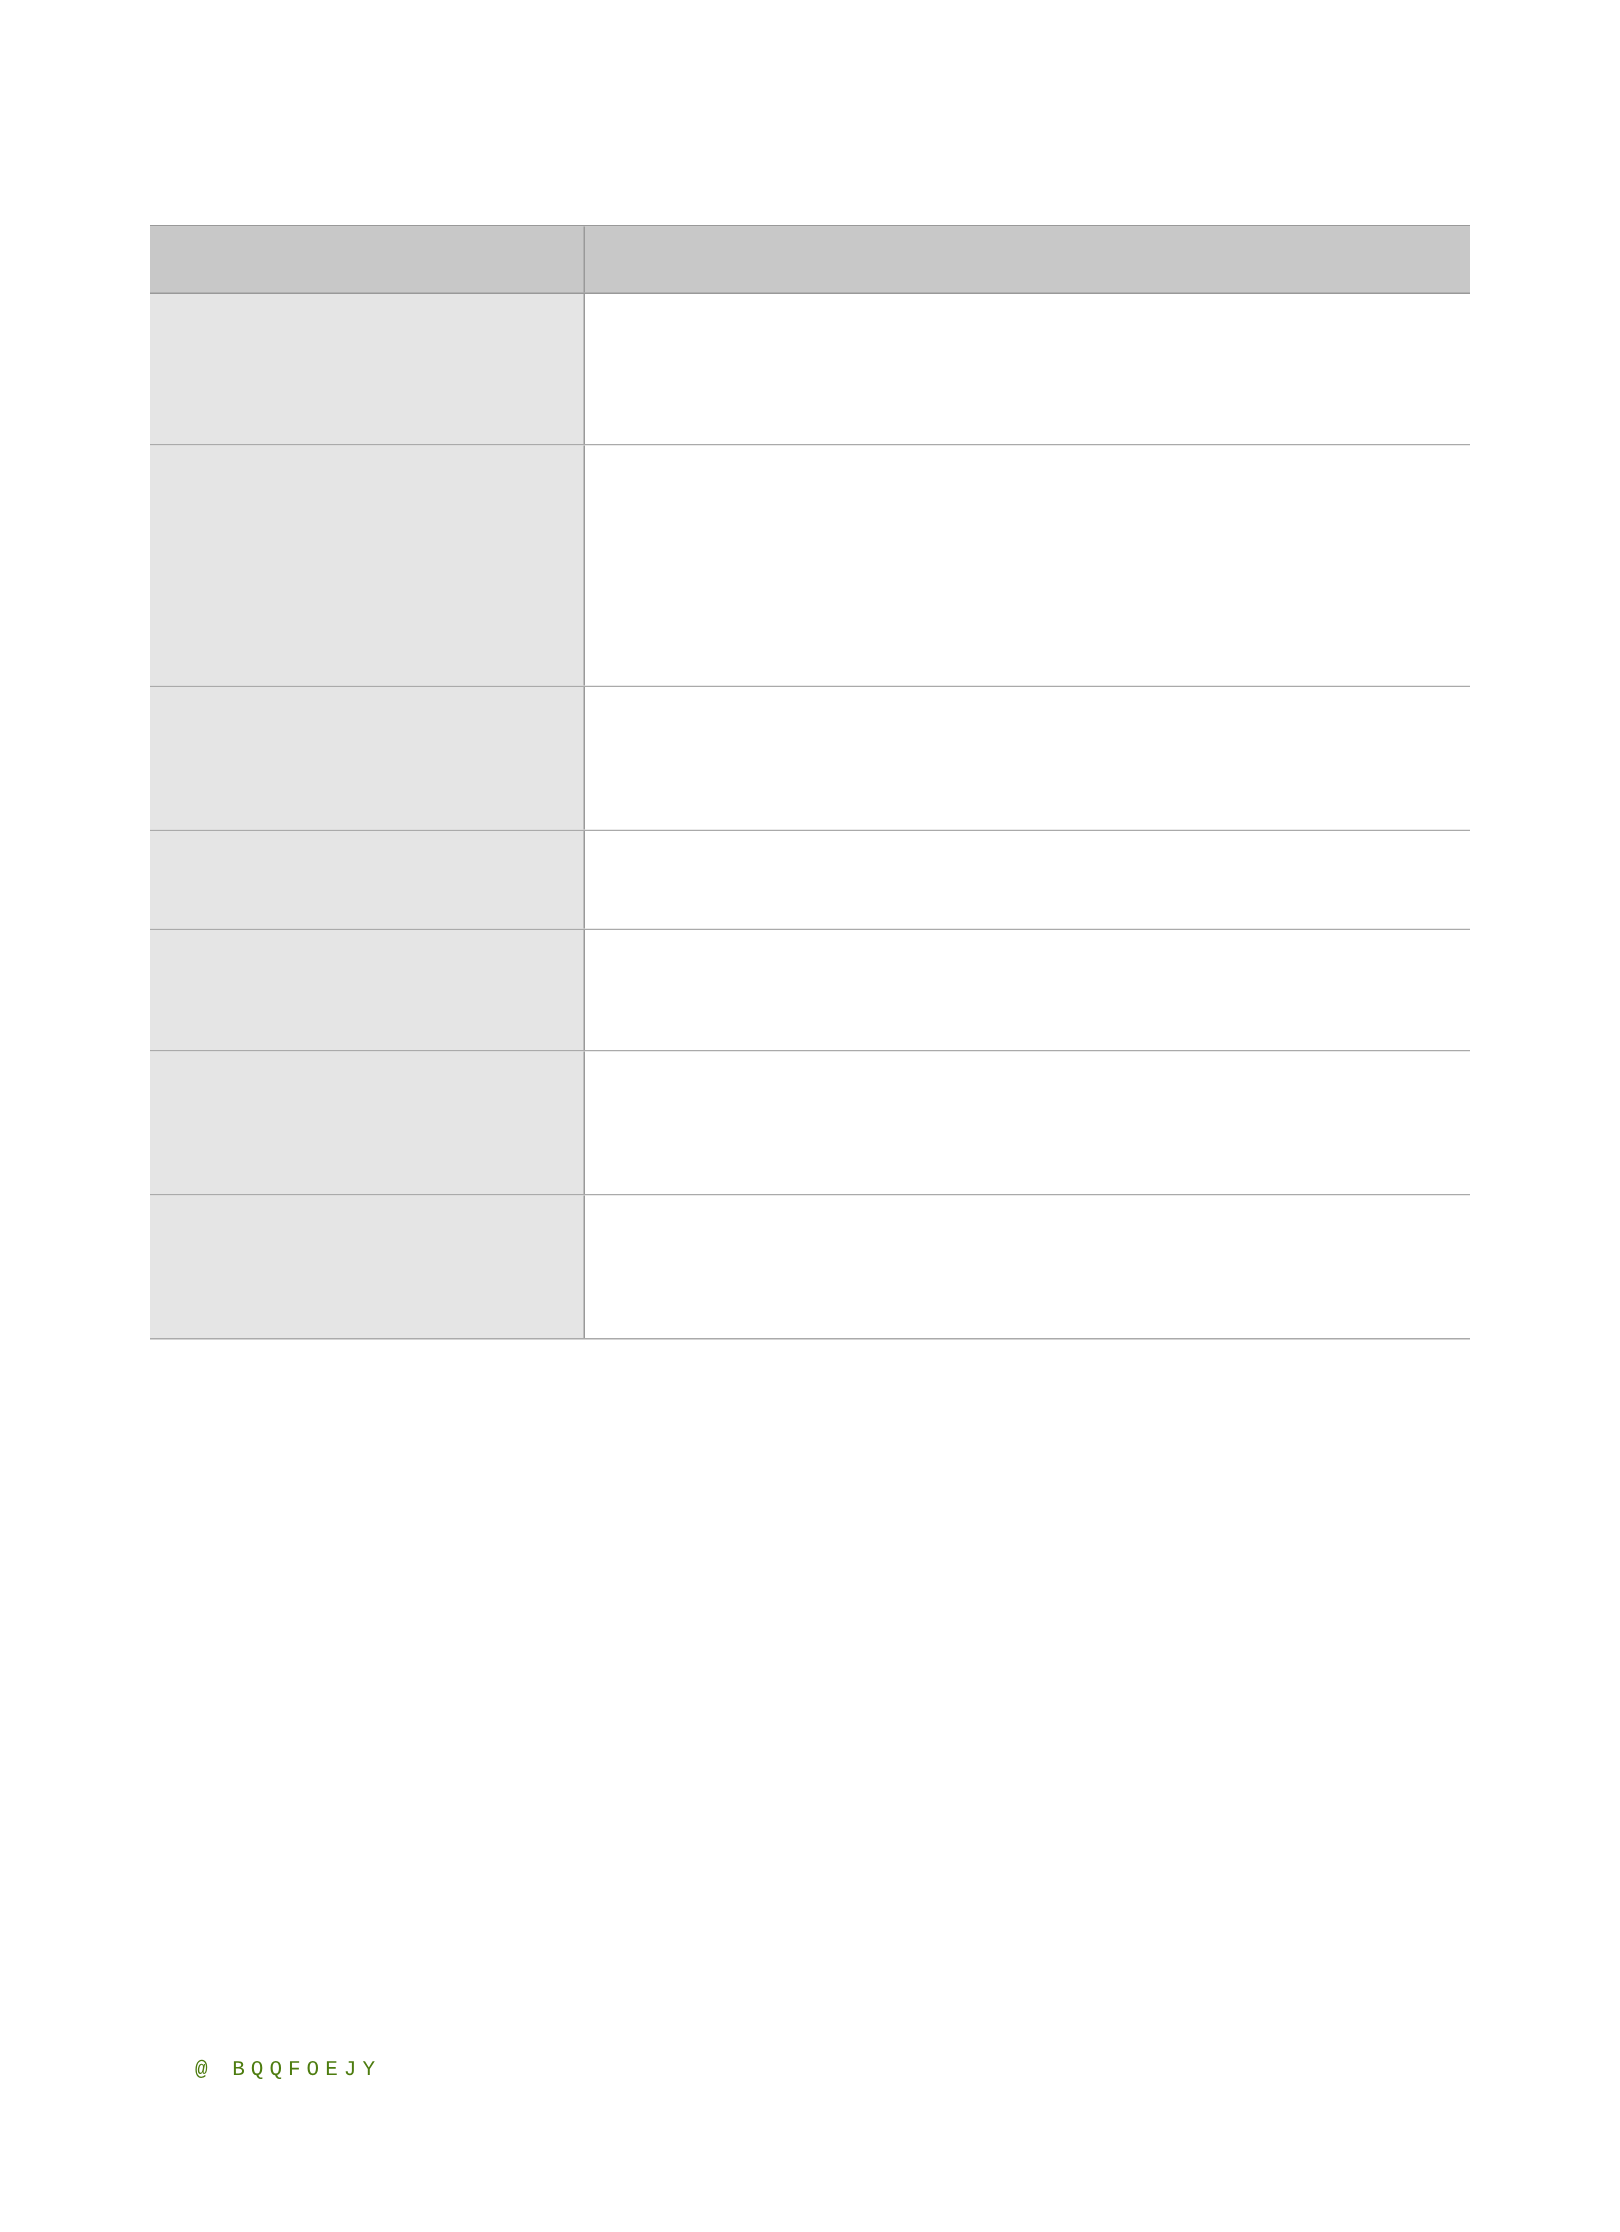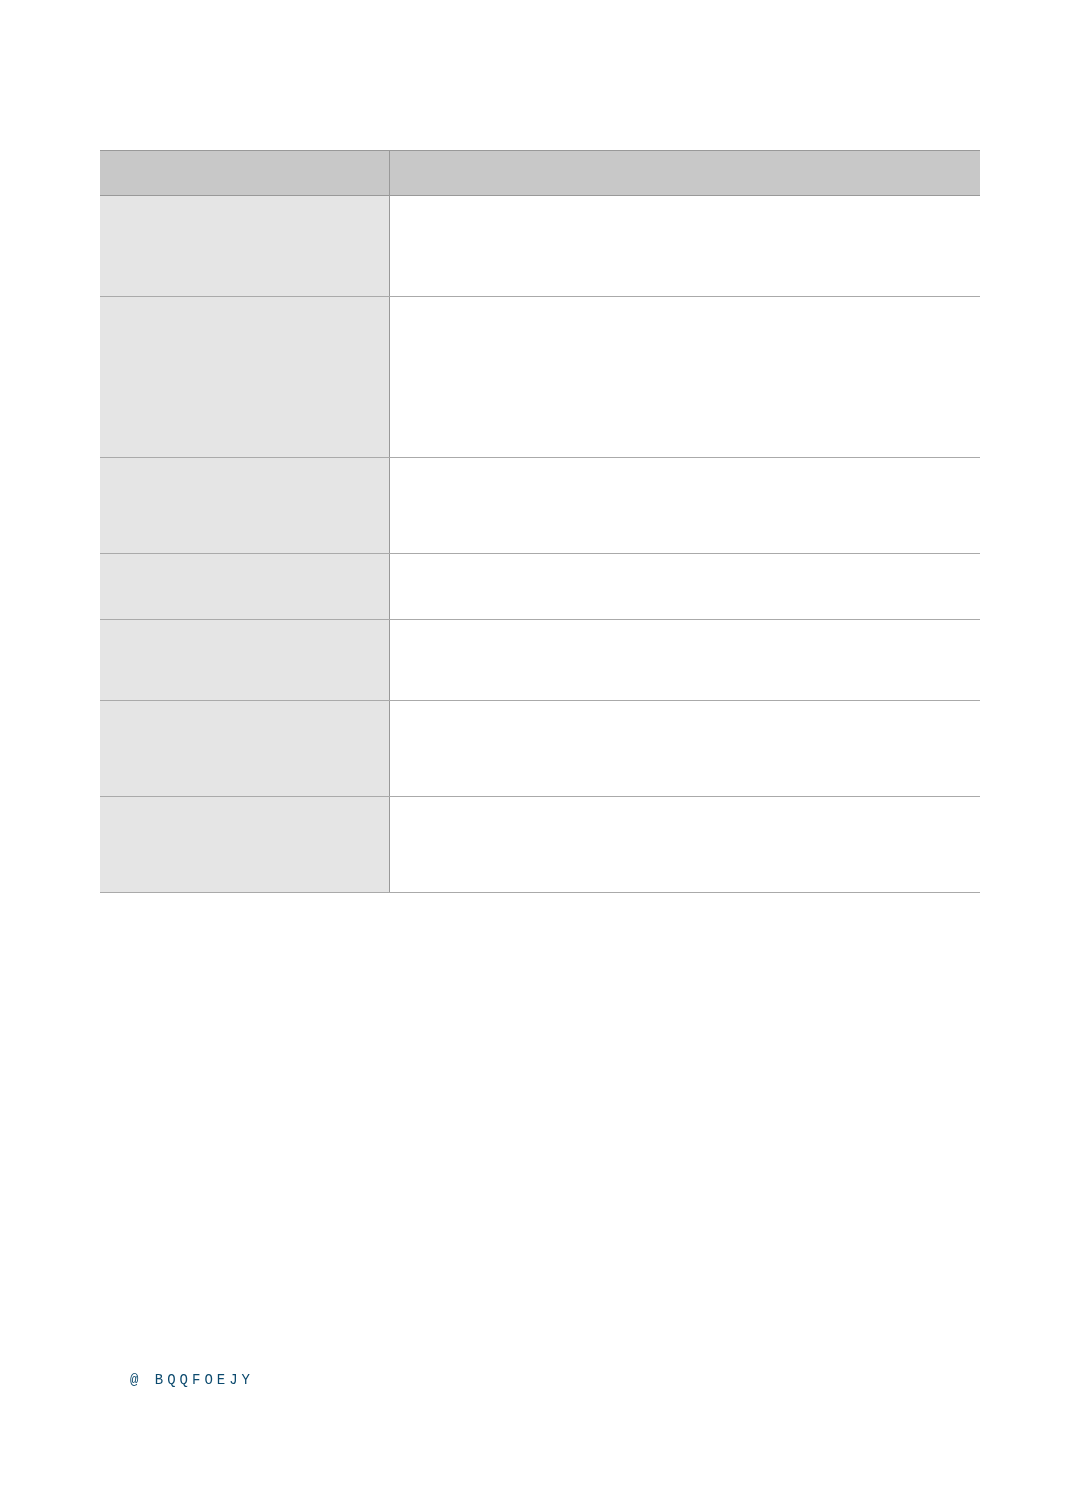--- a/index.html
+++ b/index.html
@@ -51,21 +51,21 @@
     .row-4 .col-left, .row-4 .col-right { height: 65px; }
     .row-5 .col-left, .row-5 .col-right { height: 80px; }
     .row-6 .col-left, .row-6 .col-right { height: 95px; }
     .row-7 .col-left, .row-7 .col-right { height: 95px; }
     .footer-text {
       position: absolute;
       bottom: 100px;
       left: 130px;
       font-size: 14px;
       letter-spacing: 4px;
-      color: #0c4a6e;
+      color: #4d7c0f;
       font-family: 'Courier New', monospace;
     }
   </style>
 </head>
 <body>
 
 <div class="table-container">
   <div class="table-header">
     <div class="col-left"></div>
     <div class="col-right"></div>

